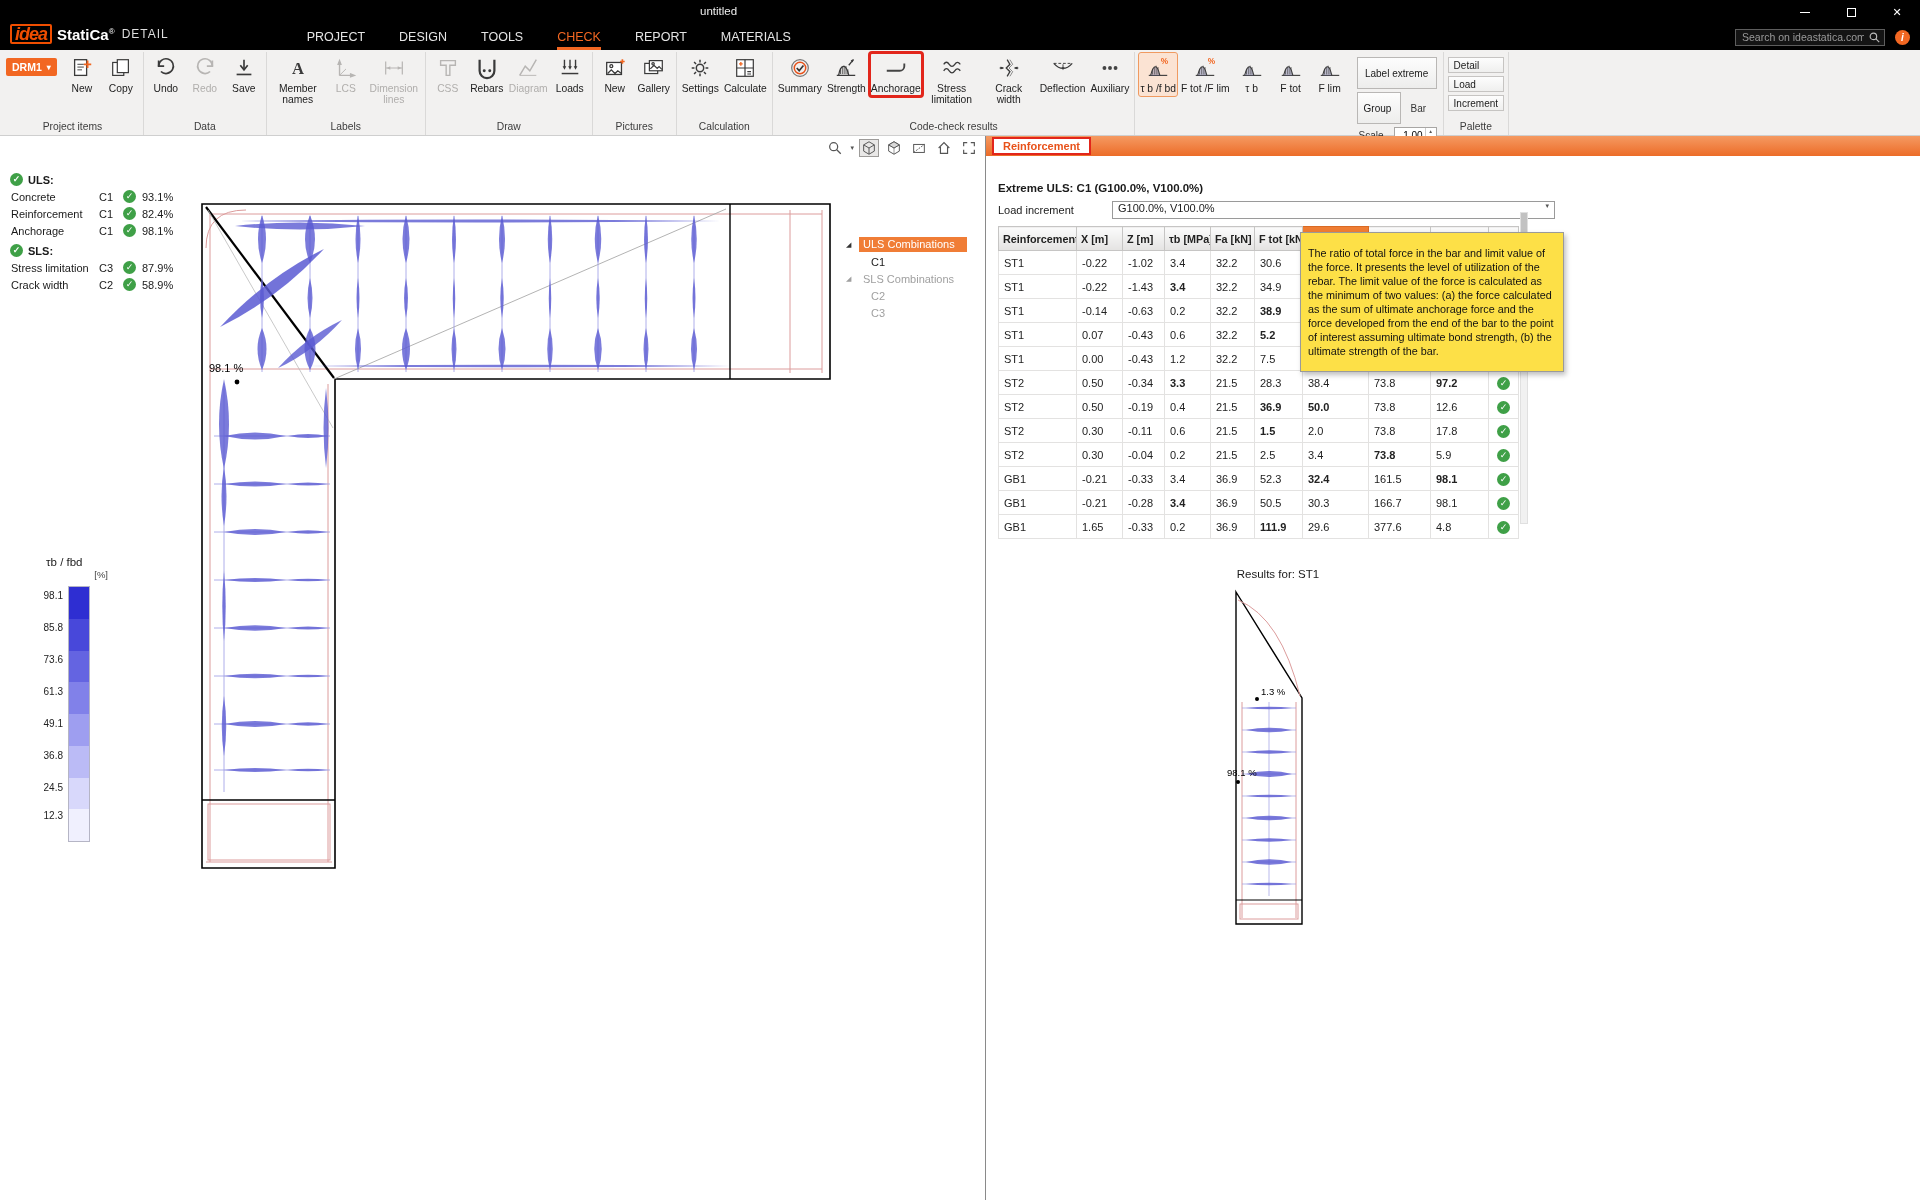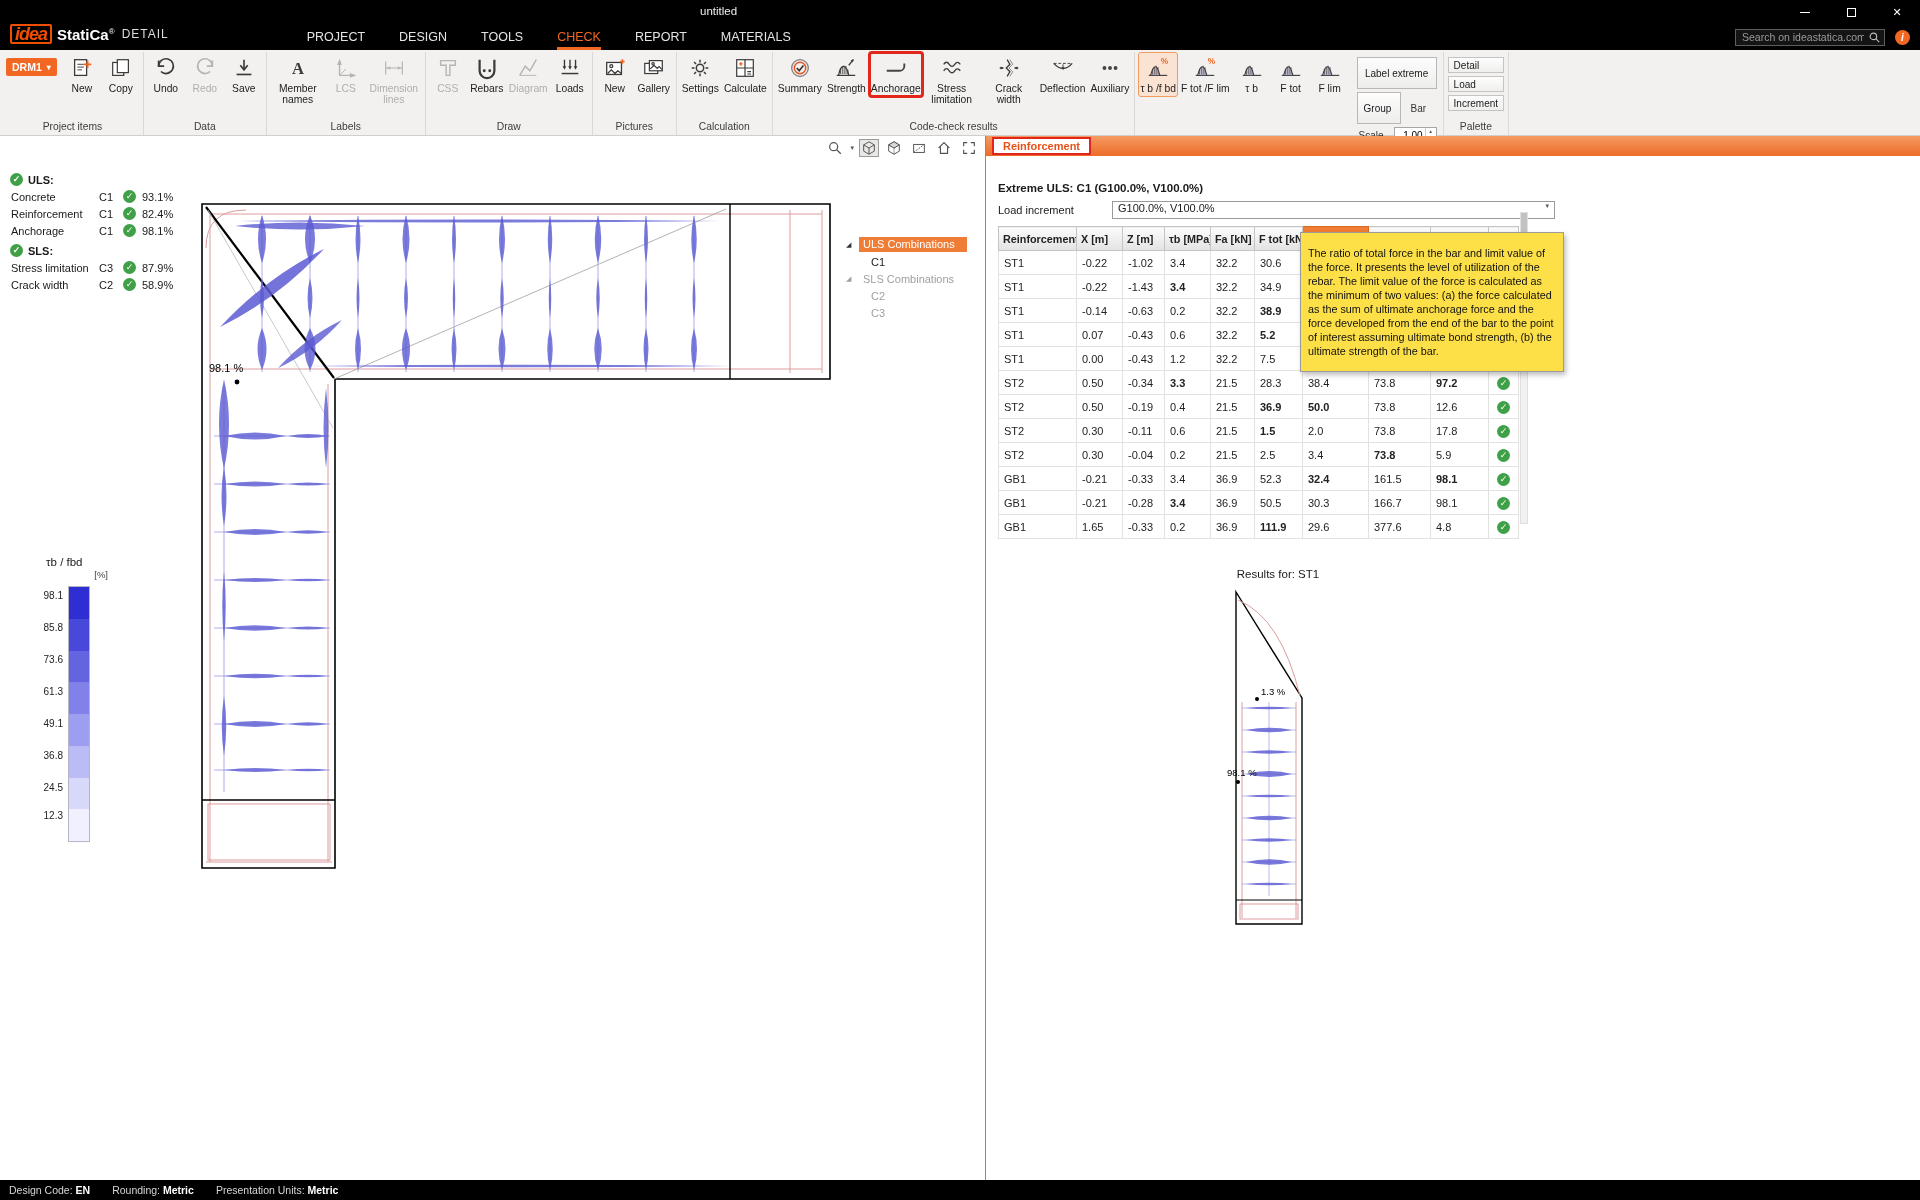--- a/index.html
+++ b/index.html
@@ -971,19 +971,14 @@
           <path d="M 25 298 Q 48 295.5 71 298 Q 48 300.5 25 298 Z" fill="#5a5ad2" opacity="0.8"></path>
           <circle cx="36" cy="113" r="2" fill="#000"></circle>
           <text x="40" y="109" font-size="9.5" fill="#000">1.3 %</text>
           <circle cx="17" cy="196" r="2" fill="#000"></circle>
           <text x="6" y="190" font-size="9.5" fill="#000">98.1 %</text>
         </svg>
     </div>
 
   </div>
 
-  <div class="statusbar">
-      <div class="stitem"><span>Design Code:</span> <b>EN</b></div>
-      <div class="stitem"><span>Rounding:</span> <b>Metric</b></div>
-      <div class="stitem"><span>Presentation Units:</span> <b>Metric</b></div>
-    </div>
 
 </div>
 
 </body></html>

